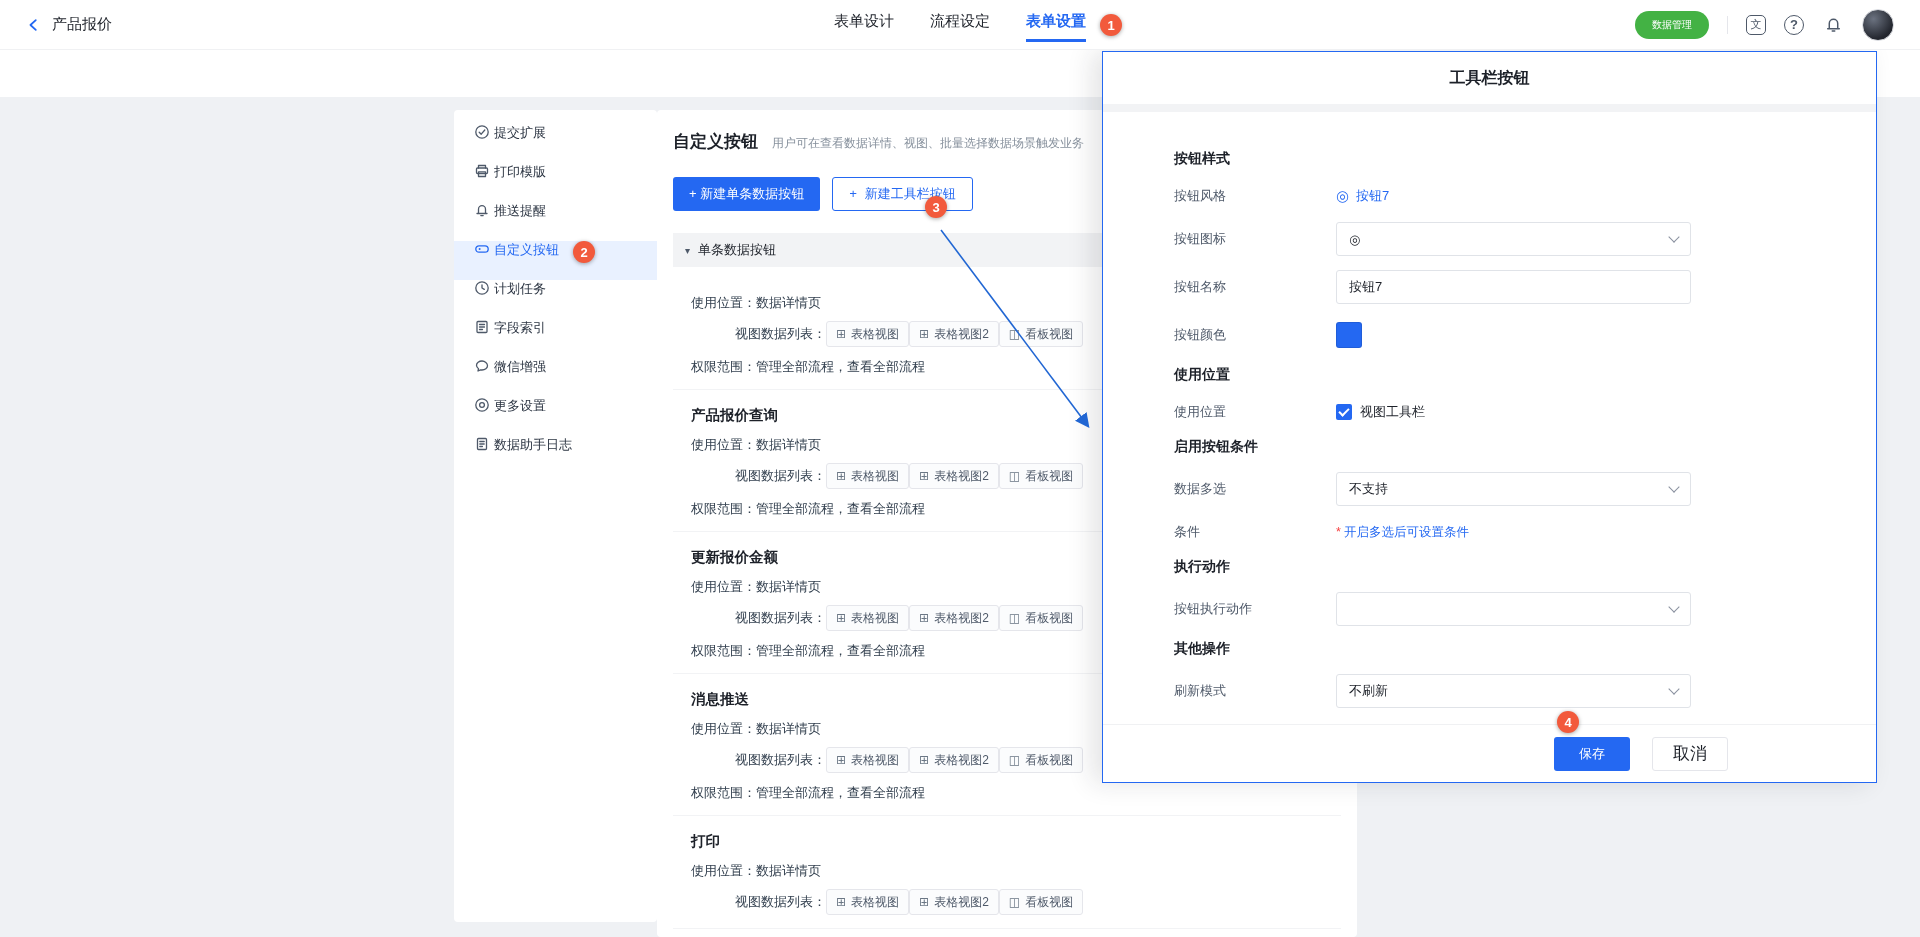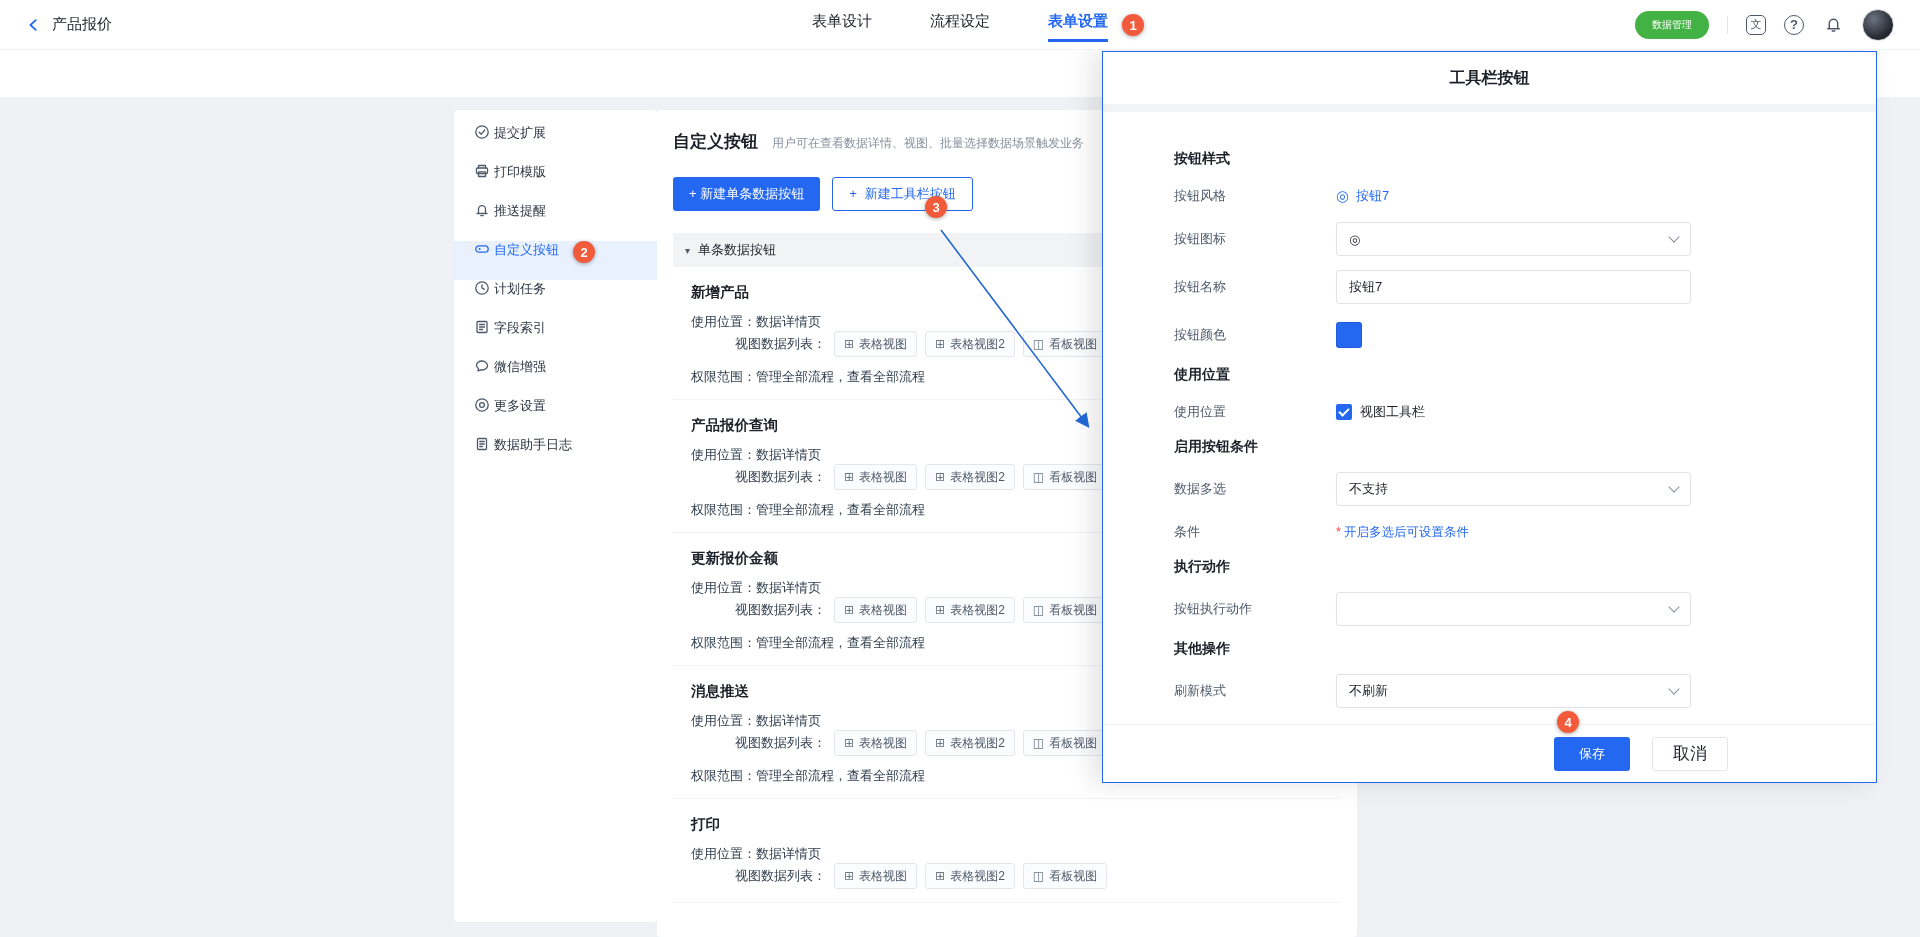--- a/index.html
+++ b/index.html
@@ -10,21 +10,21 @@
   }
   :root { --primary:#2468f2; --badge:#f25a3c; --green:#43b244; }
 
   
   .header { position:absolute; top:0; left:0; right:0; height:50px; background:#fff;
     display:flex; align-items:center; padding:0 26px; z-index:25; border-bottom:1px solid #f0f1f3; }
   .back { display:flex; align-items:center; gap:10px; cursor:pointer; }
   .back svg { width:16px; height:16px; stroke:var(--primary); stroke-width:2; fill:none; }
   .back-title { font-size:15px; color:#1d2129; }
   .tabs { position:absolute; left:50%; top:0; transform:translateX(-50%); height:42px;
-    display:flex; gap:58px; align-items:stretch; }
+    display:flex; gap:36px; align-items:stretch; }
   .tab { font-size:15px; color:#1d2129; position:relative; display:flex; align-items:center; cursor:pointer; }
   .tab.active { color:var(--primary); font-weight:700; }
   .tab.active::after { content:""; position:absolute; left:0; right:0; bottom:0; height:3px; background:var(--primary); }
   .tab .ann-badge { position:absolute; right:-36px; top:14px; }
   .header-right { margin-left:auto; display:flex; align-items:center; gap:18px; }
   .pill { height:28px; padding:0 17px; border-radius:14px; background:var(--green); color:#fff;
     font-size:10px; border:none; display:flex; align-items:center; cursor:pointer; }
   .divider-v { width:1px; height:18px; background:#e5e6eb; }
   .lang-box { width:20px; height:20px; border:1.5px solid #4e5969; border-radius:5px; font-size:11px;
     color:#4e5969; display:flex; align-items:center; justify-content:center; cursor:pointer; }
@@ -63,21 +63,21 @@
     border:none; border-radius:3px; display:flex; align-items:center; cursor:pointer; }
   .btn-outline { height:34px; padding:0 16px; background:#fff; color:var(--primary); font-size:13px;
     border:1px solid var(--primary); border-radius:3px; display:flex; align-items:center; cursor:pointer;font-family:Liberation Mono, monospace; }
   .badge3 { position:absolute; left:268px; top:86px; }
   .section-bar { margin-top:22px; height:34px; background:#f2f3f5; display:flex; align-items:center;
     gap:8px; padding:0 12px; font-size:13px; color:#1d2129; cursor:pointer; }
   .tri { font-size:10px; color:#4e5969; }
   .list-item { padding:16px 0 13px 18px; border-bottom:1px solid #f2f3f5; }
   .li-name { font-size:14.5px; font-weight:700; }
   .li-meta { margin-top:11px; font-size:13px; color:#33404f; }
-  .li-views { margin-left:44px; display:flex; align-items:center; gap:8px;
+  .li-views { margin-top:9px; margin-left:44px; display:flex; align-items:center; 
     font-size:13px; color:#33404f; white-space:nowrap; }
   .tag { height:26px; padding:0 9px; border:1px solid #e5e6eb; background:#fbfcfd; border-radius:3px;
     display:flex; align-items:center; gap:5px; font-size:12px; color:#4e5969; }
   .t-icon { font-size:12px; color:#6b7785; }
 
   
   .arrow { position:absolute; left:0; top:0; z-index:30; pointer-events:none; }
 
   
   .panel { position:absolute; left:1102px; top:51px; width:775px; height:732px; background:#fff;
@@ -231,21 +231,20 @@
     <button class="btn-primary">+ 新建单条数据按钮</button>
     <button class="btn-outline">+ 新建工具栏按钮</button>
   </div>
   <div class="ann-badge badge3">3</div>
   <div class="section-bar">
     <span class="tri">▾</span>
     <span>单条数据按钮</span>
   </div>
   <div id="button-list">
       <div class="list-item">
-        <div class="li-name">新增产品</div>
         <div class="li-meta">使用位置：数据详情页</div>
         <div class="li-views">
           <span>视图数据列表：</span>
           <span class="tag">
             <span class="t-icon">⊞</span>
             <span>表格视图</span>
           </span>
           <span class="tag">
             <span class="t-icon">⊞</span>
             <span>表格视图2</span>

